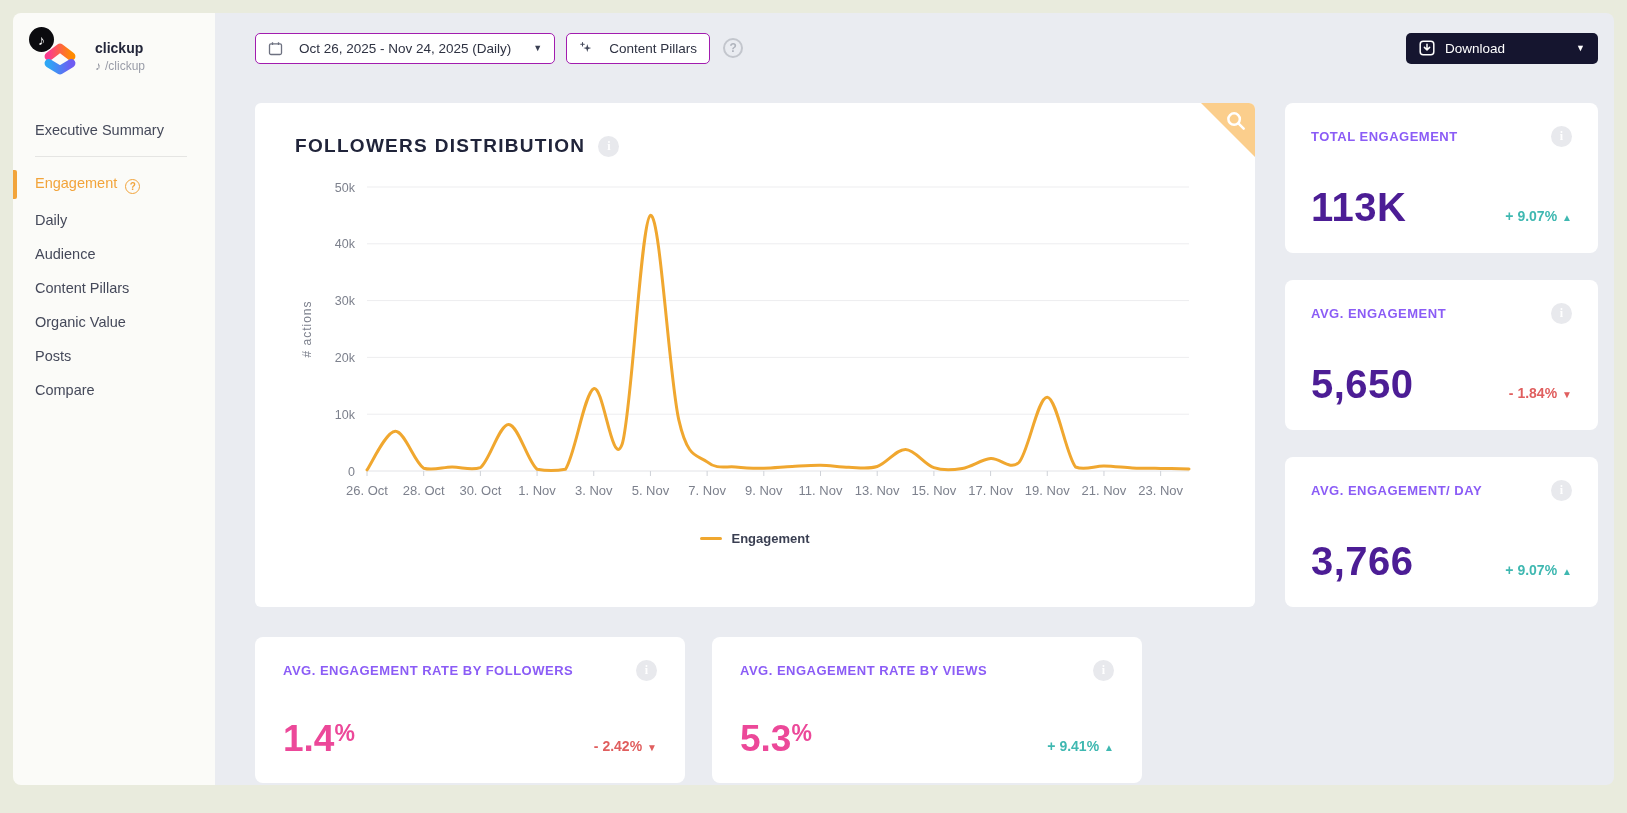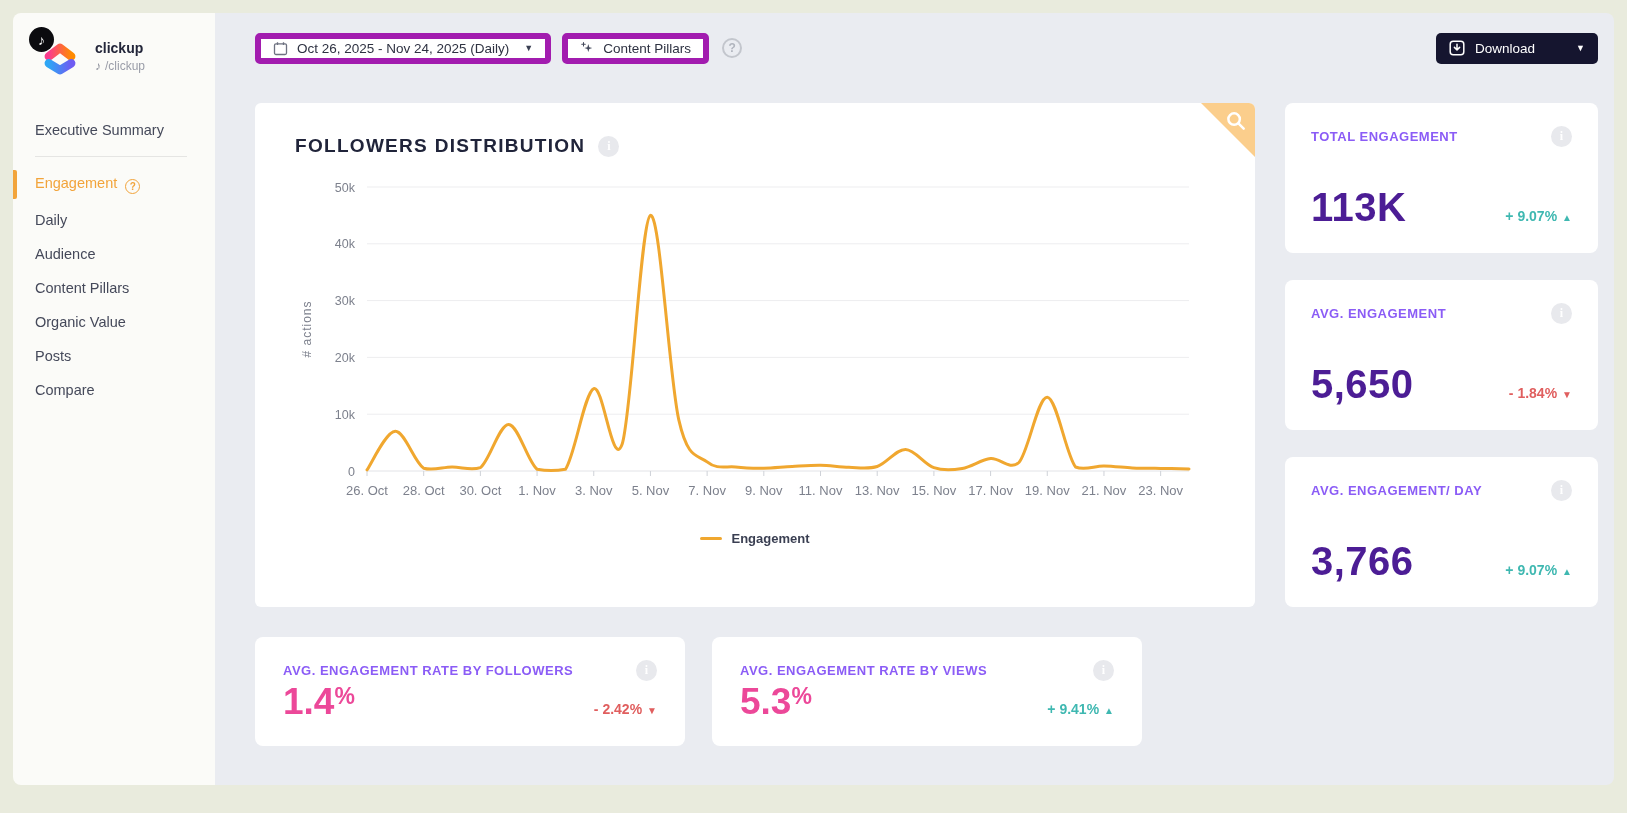--- a/index.html
+++ b/index.html
@@ -42,34 +42,34 @@
   .nav-divider { height:1px; background:#e5e5e3; margin:9px 0; width:152px; }
   .q-badge {
     display:inline-flex; align-items:center; justify-content:center;
     width:15px; height:15px; border-radius:50%; border:1.5px solid #f2a43b;
     color:#f2a43b; font-size:10px; font-weight:700; margin-left:8px; vertical-align:-2px;
   }
   
   .canvas { flex:1; background:#eaecf1; padding:20px 16px 0 40px; position:relative; }
   .topbar { display:flex; align-items:center; gap:11px; height:30px; margin-bottom:40px; }
   .btn-light {
-    display:inline-flex; align-items:center; gap:9px; height:31px; padding:0 12px;
-    background:#fff; border:6px solid #a21caf; border-radius:5px;
+    display:inline-flex; align-items:center; gap:16px; height:31px; padding:0 12px;
+    background:#fff; border:1px solid #a21caf; border-radius:5px;
     font-size:13.5px; color:#2e3242; cursor:pointer; white-space:nowrap;
   }
   .btn-light .caret { font-size:9px; color:#3a3f52; margin-left:6px; }
   .icon-gray { color:#585d6e; display:inline-flex; }
   .help-circle {
     width:20px; height:20px; border-radius:50%; border:2px solid #c3c6cd;
     color:#b0b4bd; font-weight:700; font-size:12px;
     display:inline-flex; align-items:center; justify-content:center; margin-left:2px; cursor:pointer;
   }
   .btn-download {
     margin-left:auto; display:inline-flex; align-items:center; gap:10px;
-    height:31px; width:162px; padding:0 13px; background:#15152f; color:#fff;
+    height:31px; width:192px; padding:0 13px; background:#15152f; color:#fff;
     border:none; border-radius:5px; font-size:13.5px; cursor:pointer;
   }
   .btn-download .caret { margin-left:auto; font-size:9px; color:#fff; }
   
   .content-grid { display:flex; gap:30px; align-items:flex-start; }
   .left-col { width:1000px; }
   .right-col { width:313px; display:flex; flex-direction:column; gap:27px; }
   
   .chart-card {
     position:relative; background:#fff; border-radius:6px; width:1000px; height:504px;
@@ -102,21 +102,21 @@
   .stat-label { font-size:13px; font-weight:600; letter-spacing:.5px; color:#8b5cf6; padding-top:3px; }
   .stat-value-row { display:flex; align-items:baseline; justify-content:space-between; }
   .stat-value { font-size:40px; font-weight:600; color:#4c1d95; letter-spacing:.5px; }
   .trend { font-size:14px; font-weight:700; white-space:nowrap; }
   .trend .delta-arrow { font-size:10px; margin-left:5px; }
   .trend.up { color:#3fb8b1; }
   .trend.down { color:#e05e5e; }
   
   .bottom-row { display:flex; gap:27px; margin-top:30px; }
   .rate-card {
-    background:#fff; border-radius:8px; width:430px; height:109px; padding:23px 28px;
+    background:#fff; border-radius:8px; width:430px; height:146px; padding:23px 28px;
     display:flex; flex-direction:column; justify-content:space-between;
   }
   .rate-value { font-size:37px; font-weight:600; color:#ec4899; }
   .rate-value .unit { font-size:23px; vertical-align:10px; }
   
   text.tick { font-family:"Liberation Sans", sans-serif; fill:#7d818d; }
 </style>
 </head>
 <body>
 

